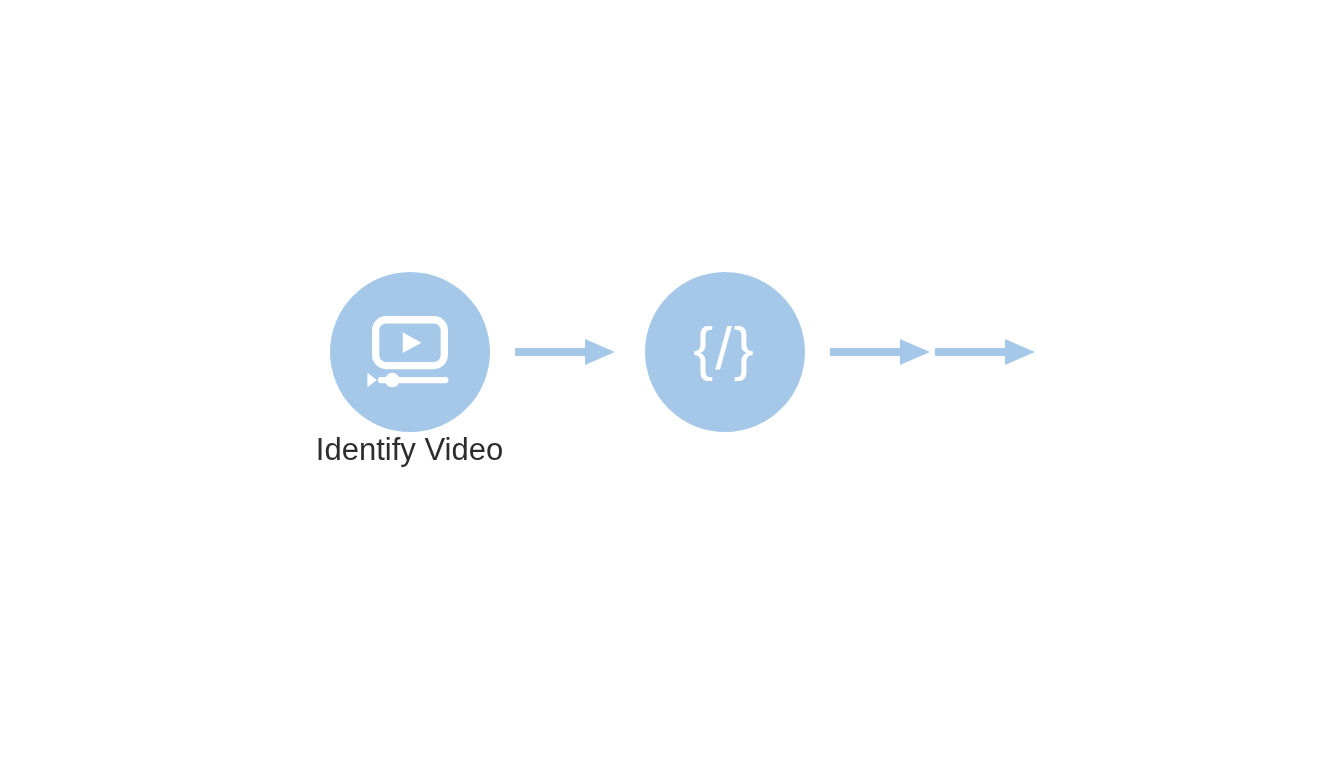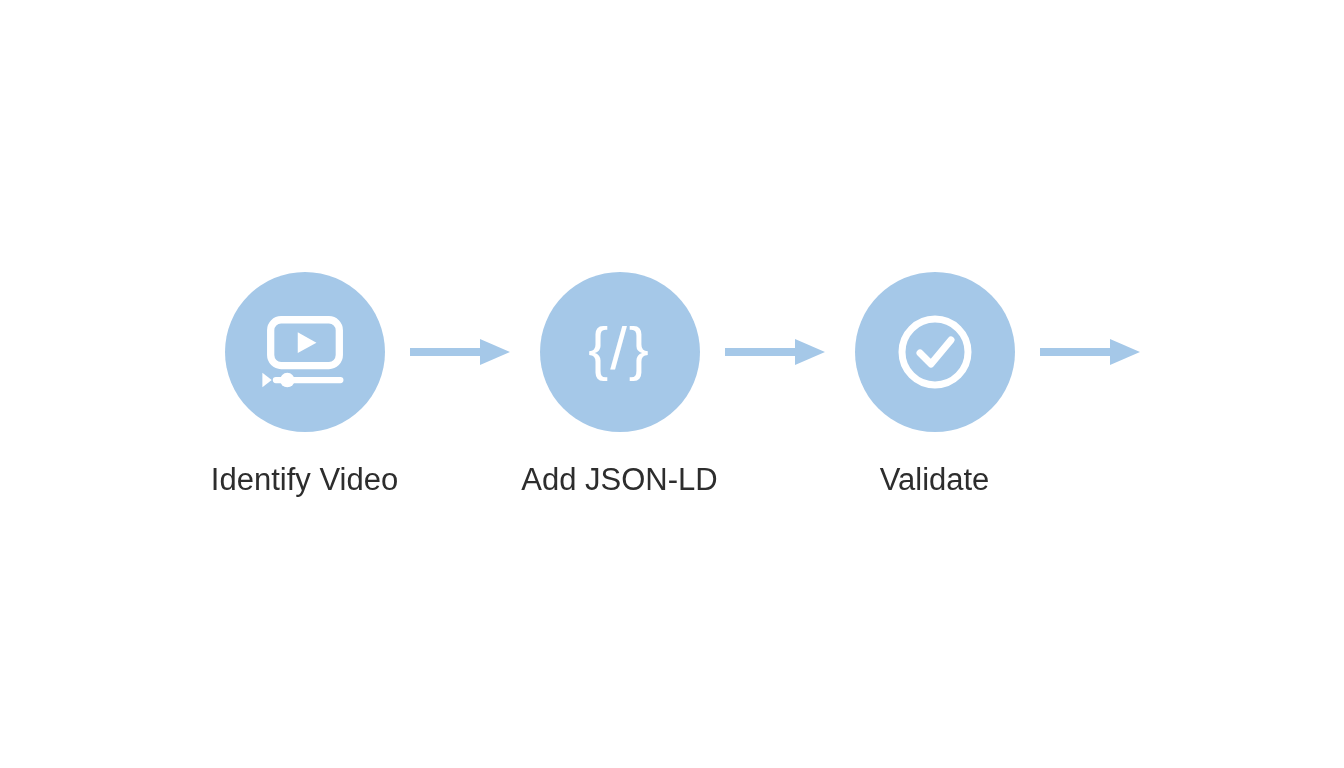--- a/index.html
+++ b/index.html
@@ -35,21 +35,20 @@
   .code-glyph {
     color: #ffffff;
     font-size: 60px;
     font-weight: 500;
     letter-spacing: 2px;
     line-height: 1;
     padding-bottom: 6px;
     user-select: none;
   }
   .step-label {
-    margin-top: 30px;
     font-size: 31px;
     color: #2d2d2d;
     white-space: nowrap;
     text-align: center;
   }
   .arrow {
     width: 105px;
     margin-top: 60px;
     flex: 0 0 auto;
   }
@@ -77,39 +76,29 @@
     <svg width="105" height="40" viewBox="0 0 105 40">
       <rect x="0" y="16" width="72" height="8" fill="#a5c8e8"></rect>
       <polygon points="70,7 70,33 100,20" fill="#a5c8e8"></polygon>
     </svg>
   </div>
 
   <div class="step">
     <div class="circle">
       <div class="code-glyph">{/}</div>
     </div>
-    <div class="step-label">Add JSON-LD</div>
   </div>
 
   <div class="arrow">
     <svg width="105" height="40" viewBox="0 0 105 40">
       <rect x="0" y="16" width="72" height="8" fill="#a5c8e8"></rect>
       <polygon points="70,7 70,33 100,20" fill="#a5c8e8"></polygon>
     </svg>
   </div>
 
-  <div class="step">
-    <div class="circle">
-      <svg width="100" height="100" viewBox="0 0 100 100">
-        <circle cx="50" cy="50" r="33" fill="none" stroke="#ffffff" stroke-width="7"></circle>
-        <polyline points="35,51 46,62 66,38" fill="none" stroke="#ffffff" stroke-width="7" stroke-linecap="round" stroke-linejoin="round"></polyline>
-      </svg>
-    </div>
-    <div class="step-label">Validate</div>
-  </div>
 
   <div class="arrow">
     <svg width="105" height="40" viewBox="0 0 105 40">
       <rect x="0" y="16" width="72" height="8" fill="#a5c8e8"></rect>
       <polygon points="70,7 70,33 100,20" fill="#a5c8e8"></polygon>
     </svg>
   </div>
 
 
 </div>

